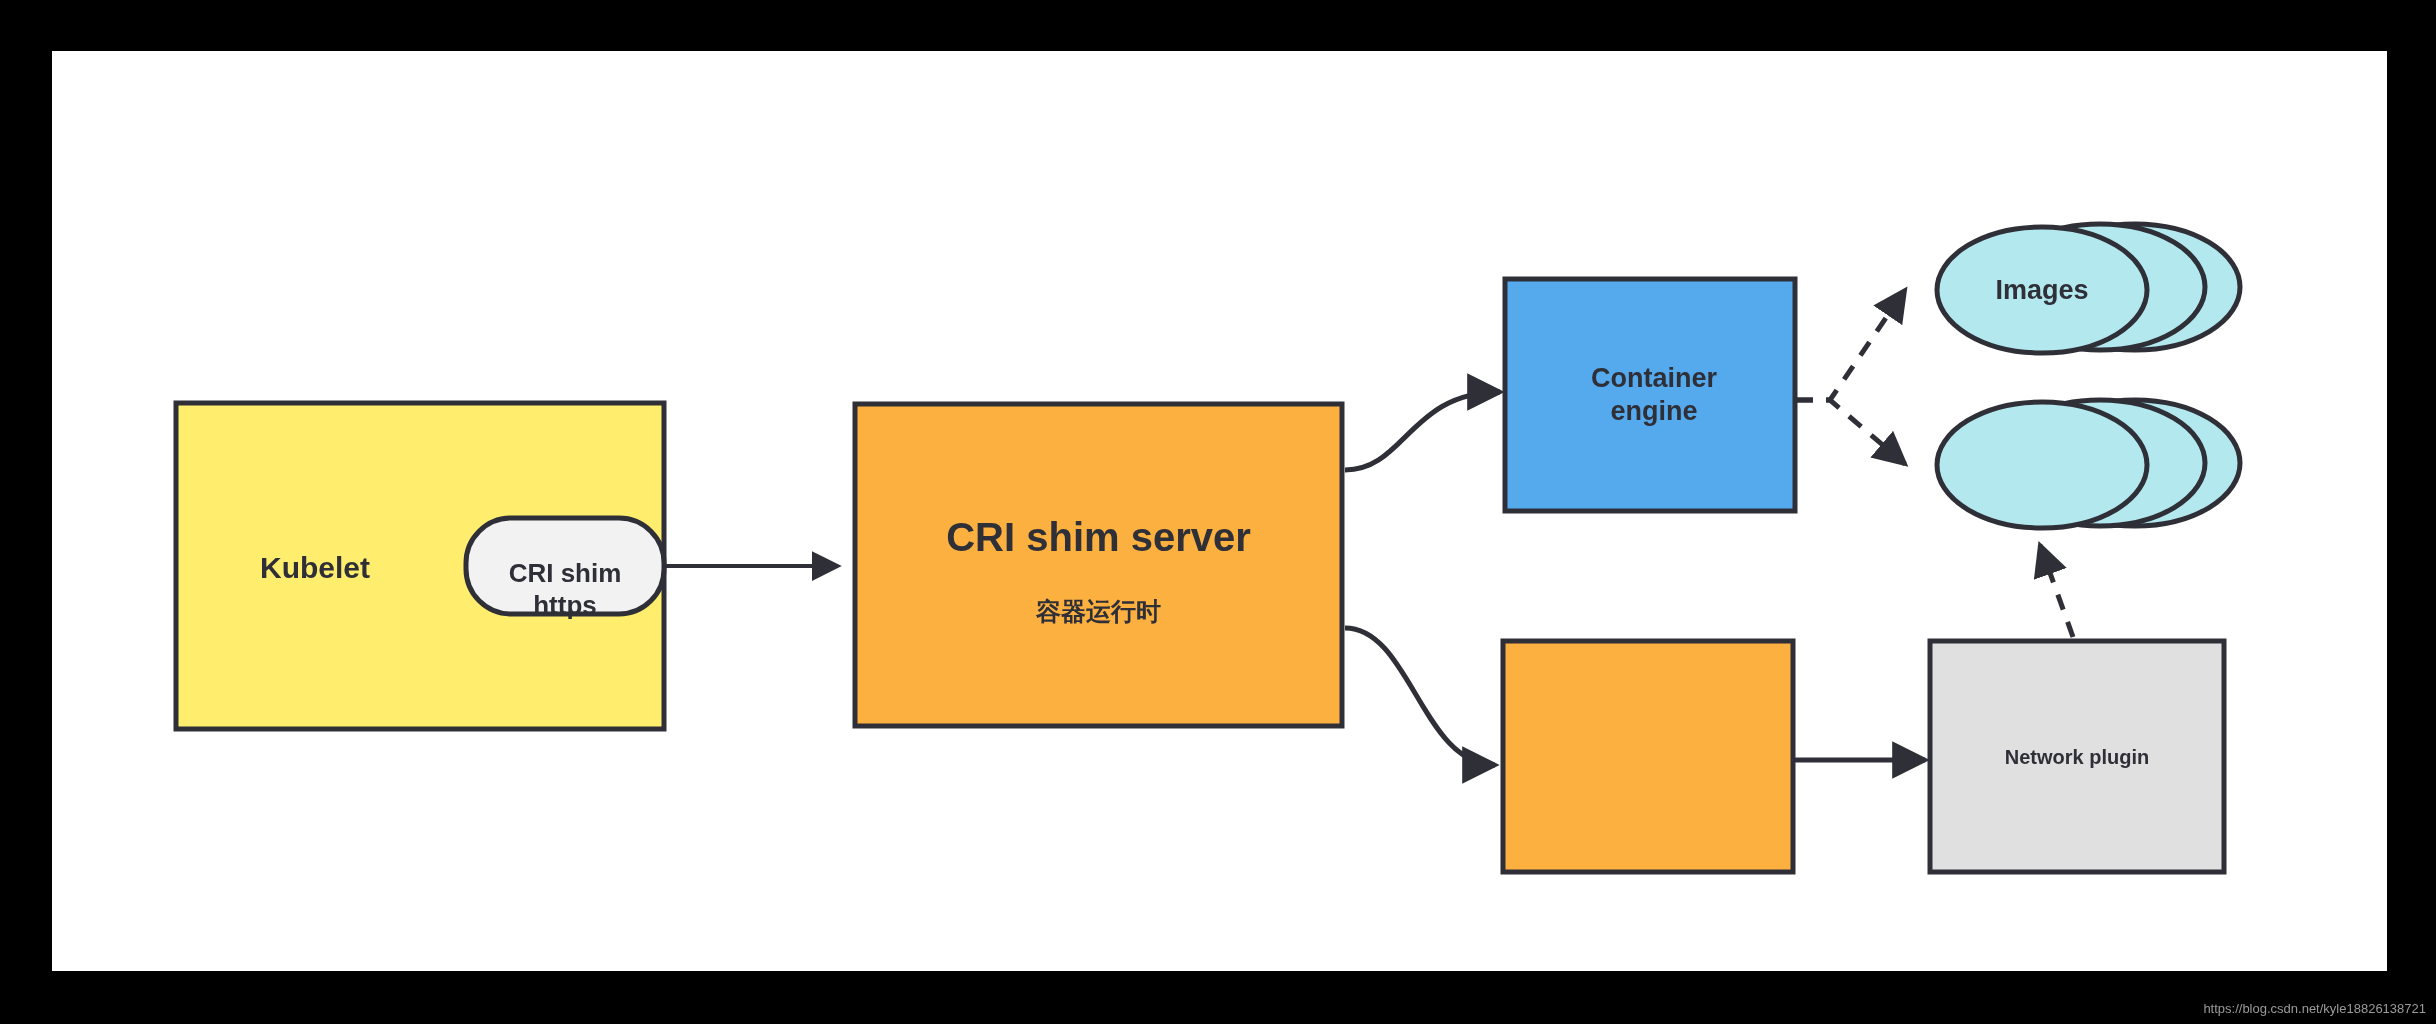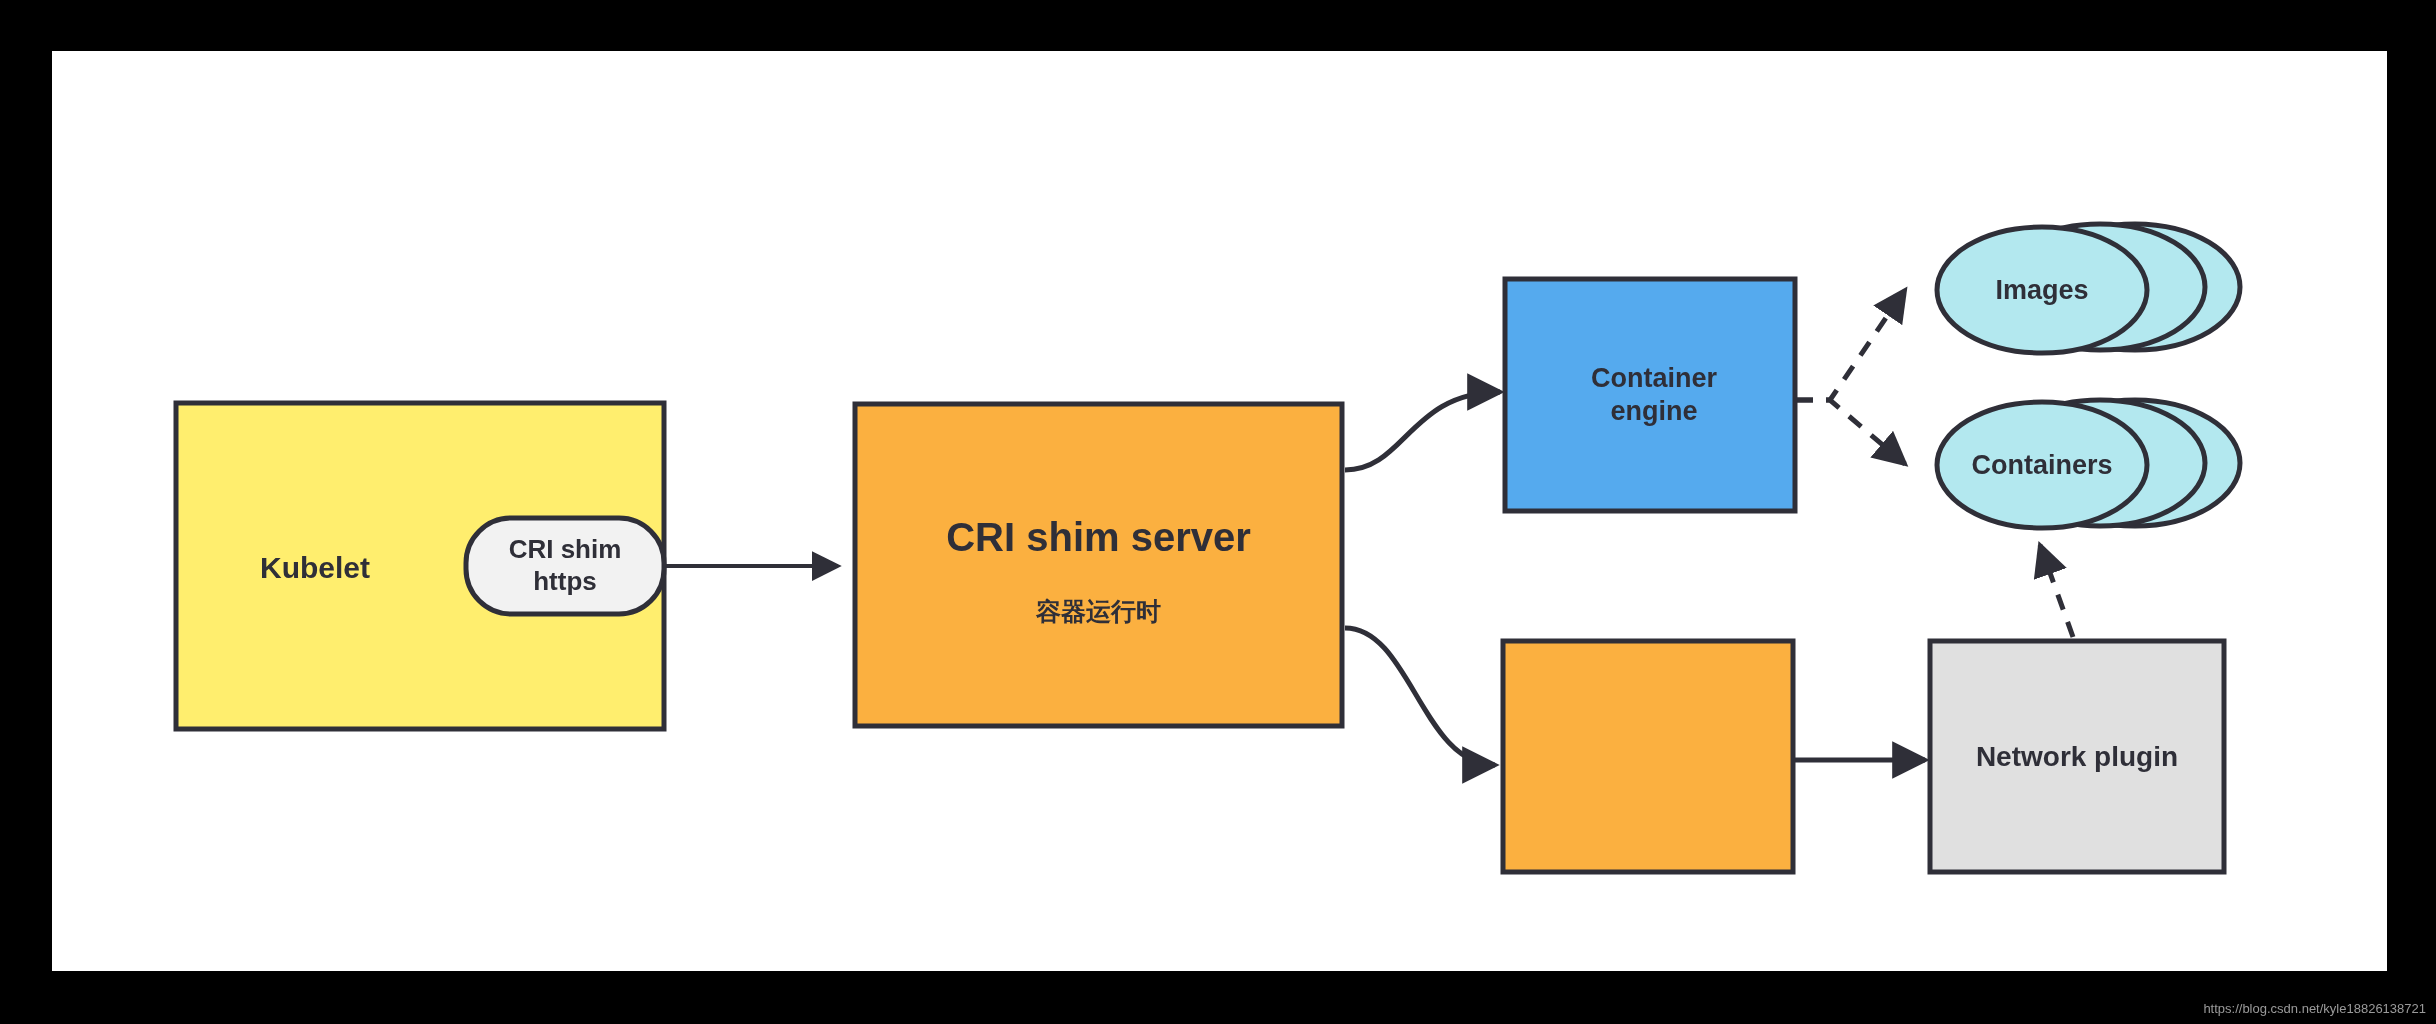--- a/index.html
+++ b/index.html
@@ -45,21 +45,21 @@
     color: #2f2f38;
     pointer-events: none;
     line-height: 1.22;
   }
   .lbl-kubelet     { font-size: 30px; font-weight: bold; }
   .lbl-shimclient  { font-size: 26px; font-weight: bold; }
   .lbl-server-main { font-size: 40px; font-weight: bold; }
   .lbl-server-sub  { font-size: 25px; font-weight: bold; margin-top: 34px; }
   .lbl-engine      { font-size: 27px; font-weight: bold; margin-left: 8px; }
   .lbl-cni         { font-size: 27px; font-weight: bold; }
-  .lbl-netplugin   { font-size: 28px; font-weight: bold; }
+  .lbl-netplugin   { font-size: 20px; font-weight: bold; }
   .lbl-ellipse     { font-size: 27px; font-weight: bold; }
   #watermark {
     position: absolute;
     right: 10px;
     bottom: 8px;
     color: #9a9a9a;
     font-size: 13px;
     font-family: "Liberation Sans", sans-serif;
     white-space: nowrap;
   }
@@ -141,37 +141,36 @@
       <ellipse cx="2042" cy="465" rx="105" ry="63" fill="#b3e8ef" stroke="#2f2f38" stroke-width="5"></ellipse>
     </g>
 
     <g>
       <rect x="466" y="518" width="198" height="96" rx="45" ry="45" fill="#f2f2f2" stroke="#2f2f38" stroke-width="5"></rect>
     </g>
   </svg>
 
   <div class="node-label lbl-kubelet" style="left:200px; top:540px; width:230px; height:56px;">Kubelet</div>
 
-  <div class="node-label" style="left:466px; top:520px; width:198px; height:92px;">
+  <div class="node-label" style="left:466px; top:544px; width:198px; height:92px;">
     <span class="lbl-shimclient">CRI shim</span>
     <span class="lbl-shimclient">https</span>
   </div>
 
   <div class="node-label" style="left:855px; top:490px; width:487px; height:160px;">
     <span class="lbl-server-main">CRI shim server</span>
     <span class="lbl-server-sub">容器运行时</span>
   </div>
 
   <div class="node-label" style="left:1505px; top:343px; width:290px; height:104px;">
     <span class="lbl-engine">Container</span>
     <span class="lbl-engine">engine</span>
   </div>
 
 
   <div class="node-label lbl-netplugin" style="left:1930px; top:729px; width:294px; height:56px;">Network plugin</div>
 
   <div class="node-label lbl-ellipse" style="left:1938px; top:262px; width:208px; height:56px;">Images</div>
 
-  <div class="node-label lbl-ellipse" style="left:1934px; top:437px; width:216px; height:56px;">Containers</div>
 
   <div id="watermark">https://blog.csdn.net/kyle18826138721</div>
 
 </div>
 
 </body></html>

